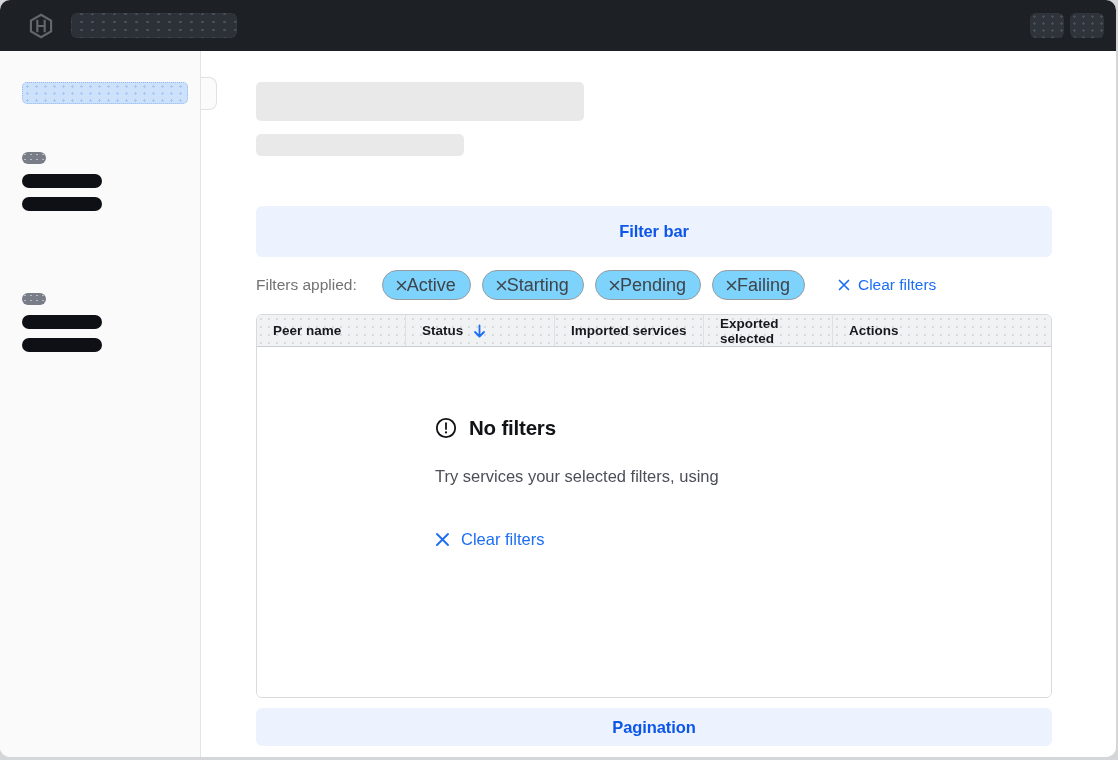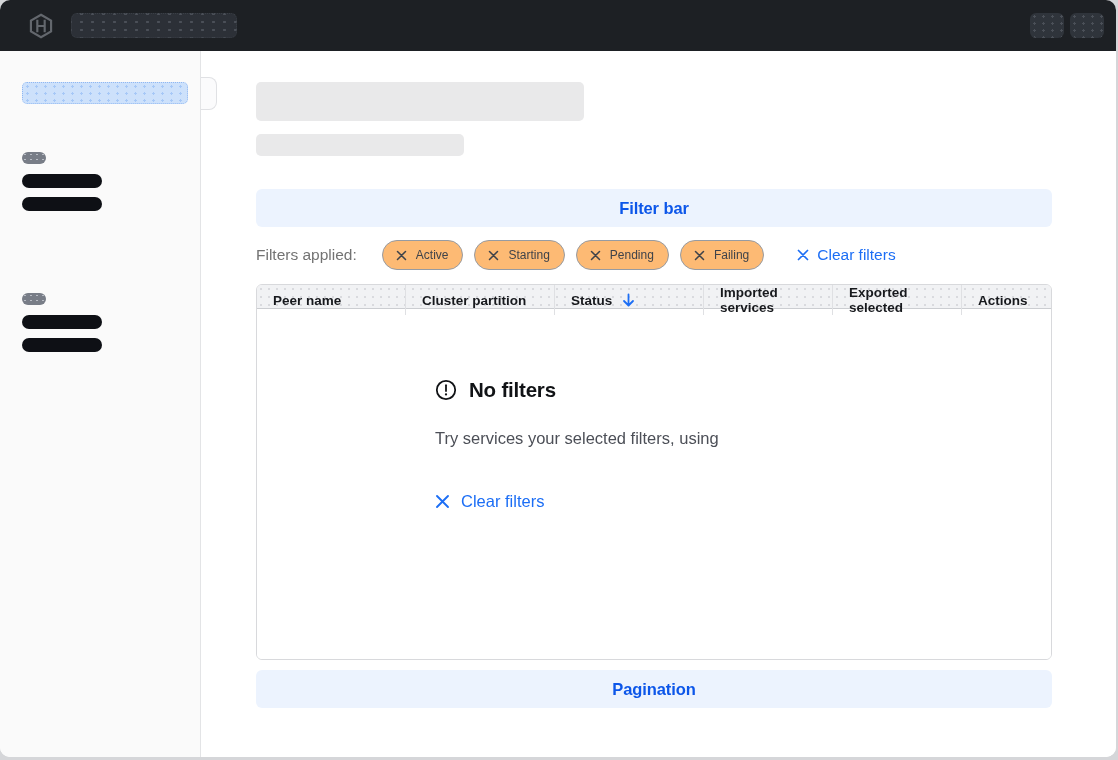--- a/index.html
+++ b/index.html
@@ -80,61 +80,61 @@
     border-radius:0 8px 8px 0;
     cursor:pointer; z-index:3;
   }
 
   
   .main { flex:1; background:#ffffff; padding:31px 64px 0 55px; min-width:0; }
   .skel-title { width:328px; height:39px; border-radius:5px; background:#e9e9ea; }
   .skel-subtitle { width:208px; height:22px; border-radius:5px; background:#e9e9ea; margin-top:13px; }
 
   .blue-bar {
-    height:38px; margin-top:33px; border-radius:6px;
+    height:51px; margin-top:50px; border-radius:6px;
     background:#ecf3fe;
     display:flex; align-items:center; justify-content:center;
     color:#0c56e9; font-size:16.5px; font-weight:700;
     letter-spacing:-0.1px;
   }
   .blue-bar.pagination { height:38px; margin-top:10px; }
 
   .filters-row {
     margin-top:13px;
     display:flex; align-items:center;
   }
   .filters-label { font-size:15.5px; color:#737373; margin-right:25px; }
   .pills { display:flex; align-items:center; gap:11px; }
   .pill {
     height:30px; border:1px solid #979ba2; border-radius:15px;
-    background:#fdba74;
-    display:flex; align-items:center; gap:9px;
+    background:#7dd3fc;
+    display:flex; align-items:center; 
     padding:0 14px 0 13px;
-    font-size:12px; color:#3f434a; font-weight:500;
+    font-size:18px; color:#3f434a; font-weight:500;
     cursor:pointer;
   }
   .pill svg { display:block; cursor:pointer; }
   .clear-link {
     margin-left:33px;
     display:flex; align-items:center; gap:8px;
     color:#1c6ef5; font-size:15.5px; font-weight:500;
     cursor:pointer; white-space:nowrap;
   }
   .clear-link svg { display:block; }
 
   
   .table {
     margin-top:14px;
     border:1px solid #d8d9dc; border-radius:6px;
     overflow:hidden;
   }
   .thead {
     display:grid;
     grid-template-columns:149px 149px 149px 129px 129px 1fr;
-    height:24px;
+    height:32px;
     background-color:#f1f2f4;
     background-image:radial-gradient(circle,#d9dade 0.9px,transparent 1.1px);
     background-size:8px 8px;
     border-bottom:1px solid #cbcdd1;
   }
   .th {
     display:flex; align-items:center; gap:10px;
     padding-left:16px;
     font-size:13.5px; font-weight:700; color:#17191d;
     border-right:1px solid #dfe0e3;
@@ -228,23 +228,20 @@
               <path d="M1.5 1.5 L10.5 10.5 M10.5 1.5 L1.5 10.5"></path>
             </svg>
           <span>Clear filters</span>
         </div>
       </div>
 
       <div class="table">
         <div class="thead">
           <div class="th">
             <span>Peer name</span>
-          </div>
-          <div class="th">
-            <span>Cluster partition</span>
           </div>
           <div class="th">
             <span>Status</span>
             <svg width="13" height="14" viewBox="0 0 13 14" stroke="#1c6ef5" stroke-width="1.8" stroke-linecap="round" stroke-linejoin="round" fill="none">
                 <path d="M6.5 1.5 V12 M2 8 L6.5 12.5 L11 8"></path>
               </svg>
           </div>
           <div class="th">
             <span>Imported services</span>
           </div>

